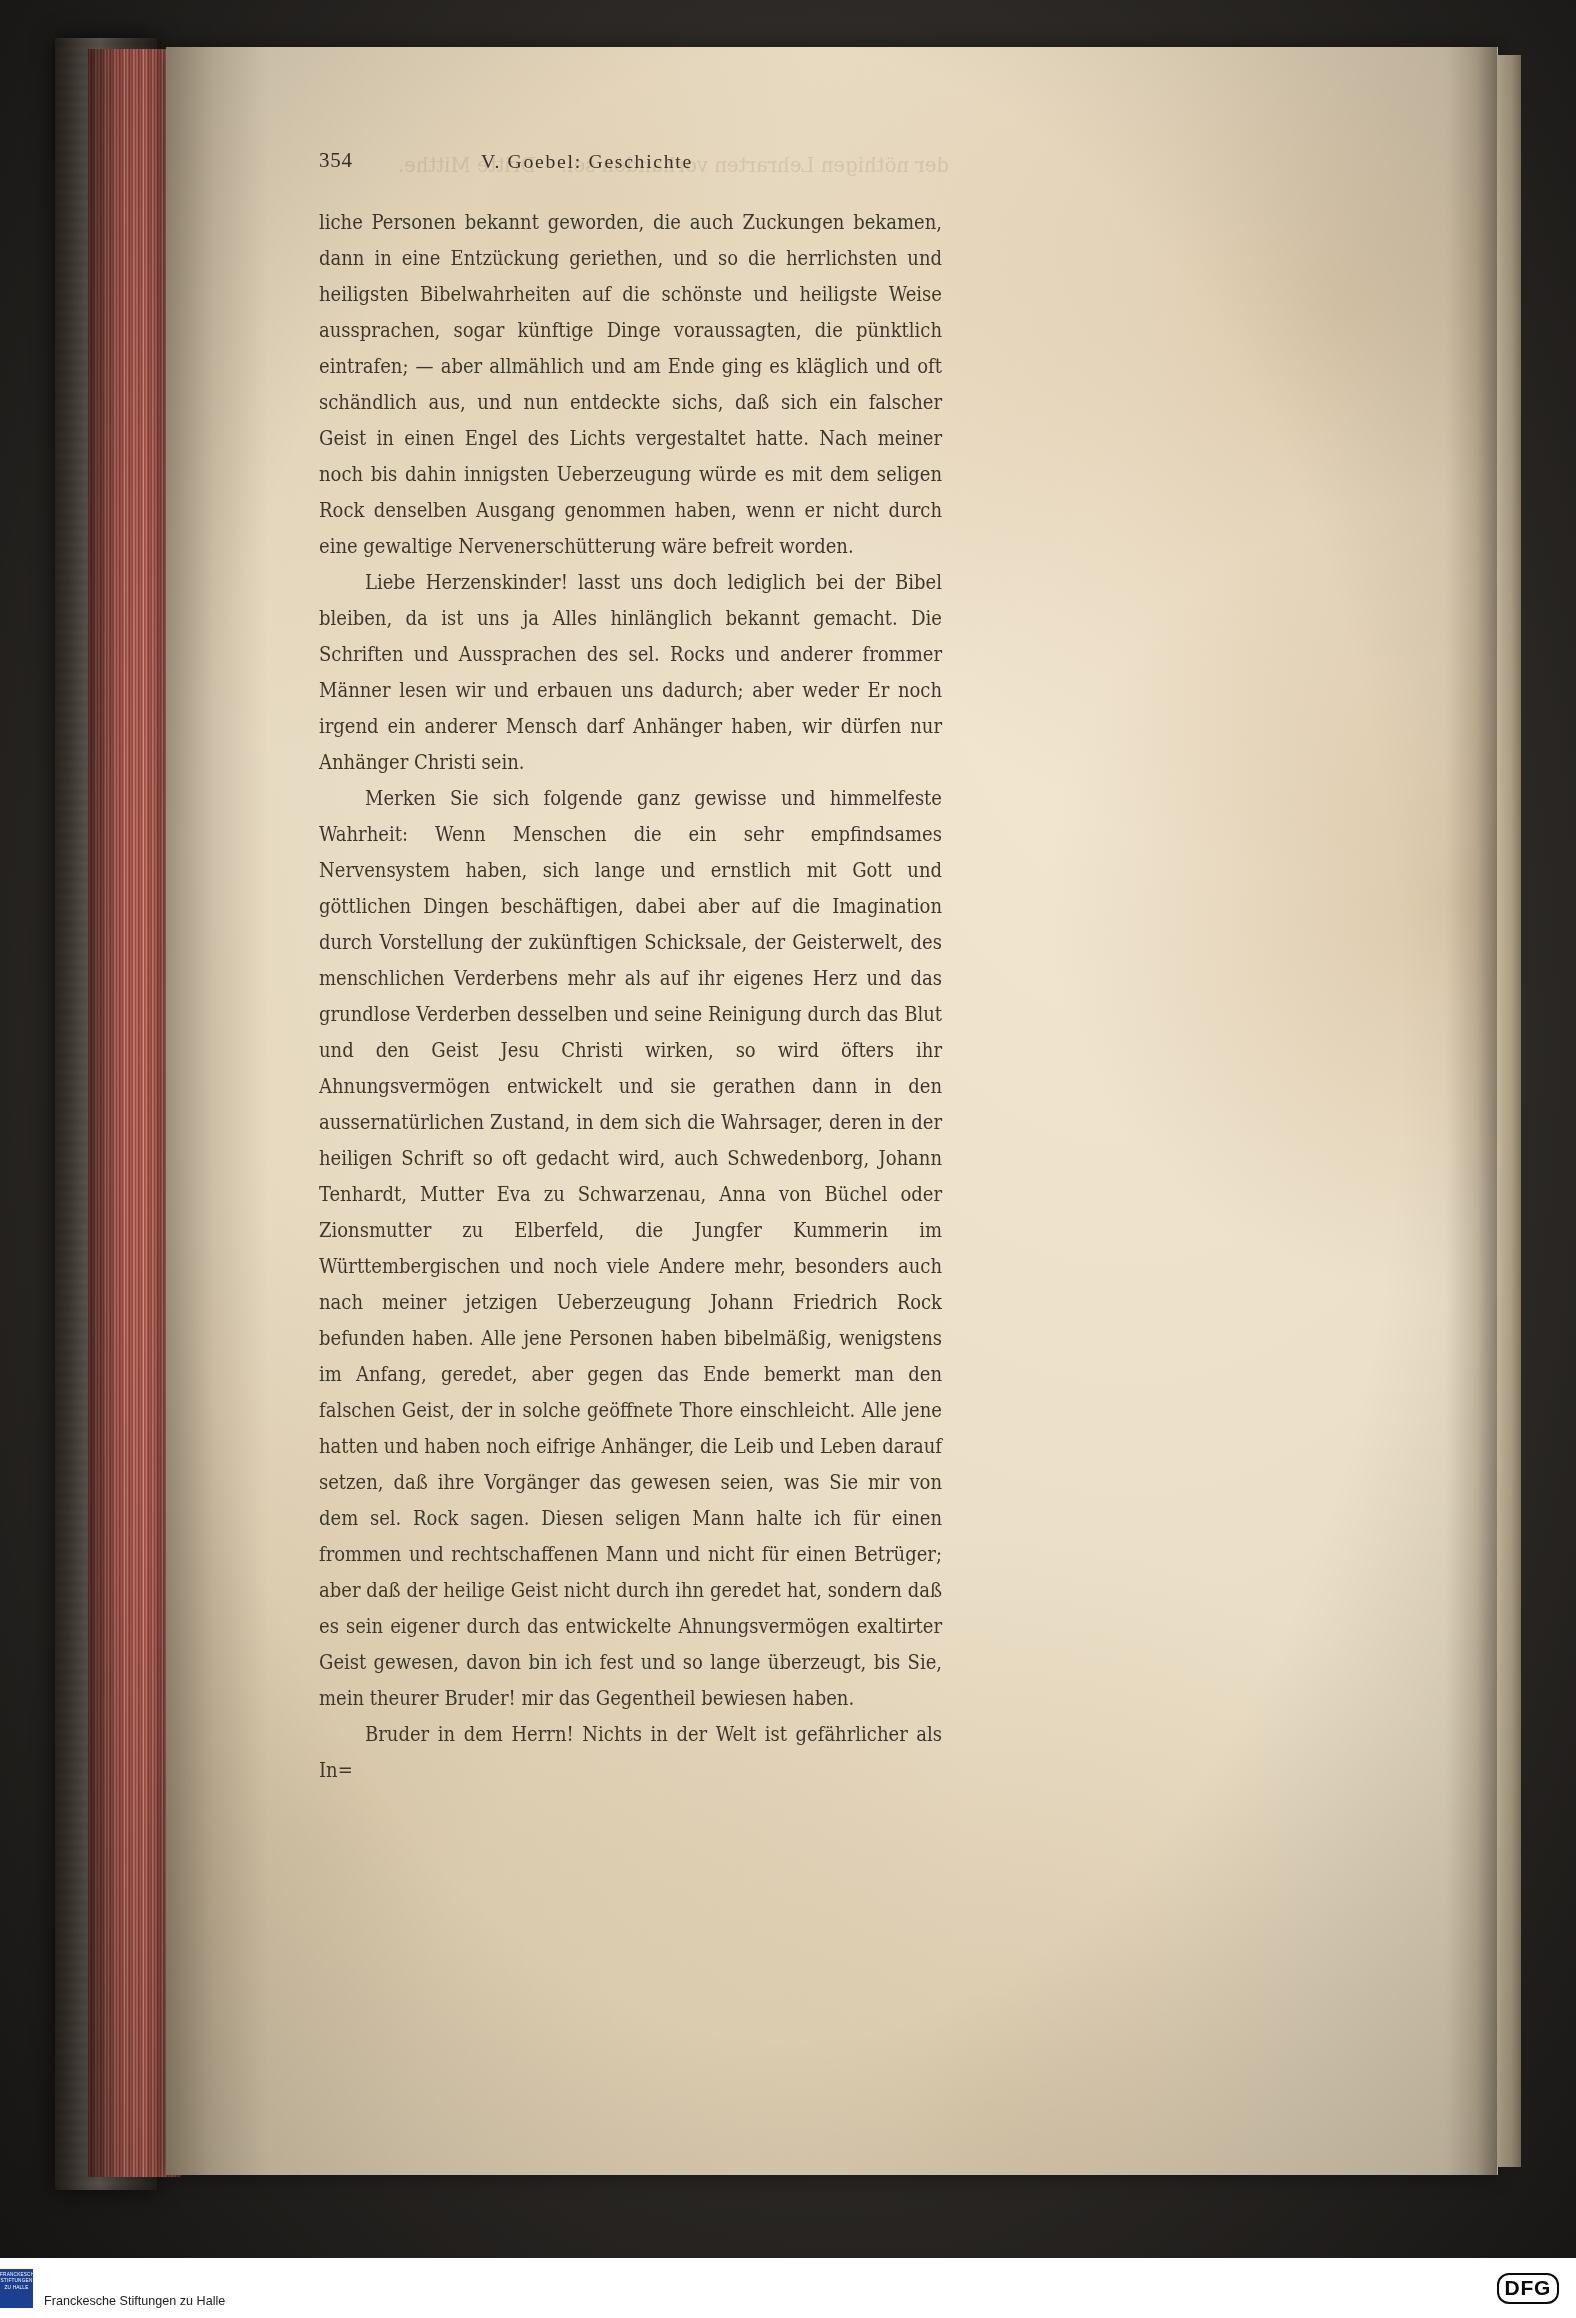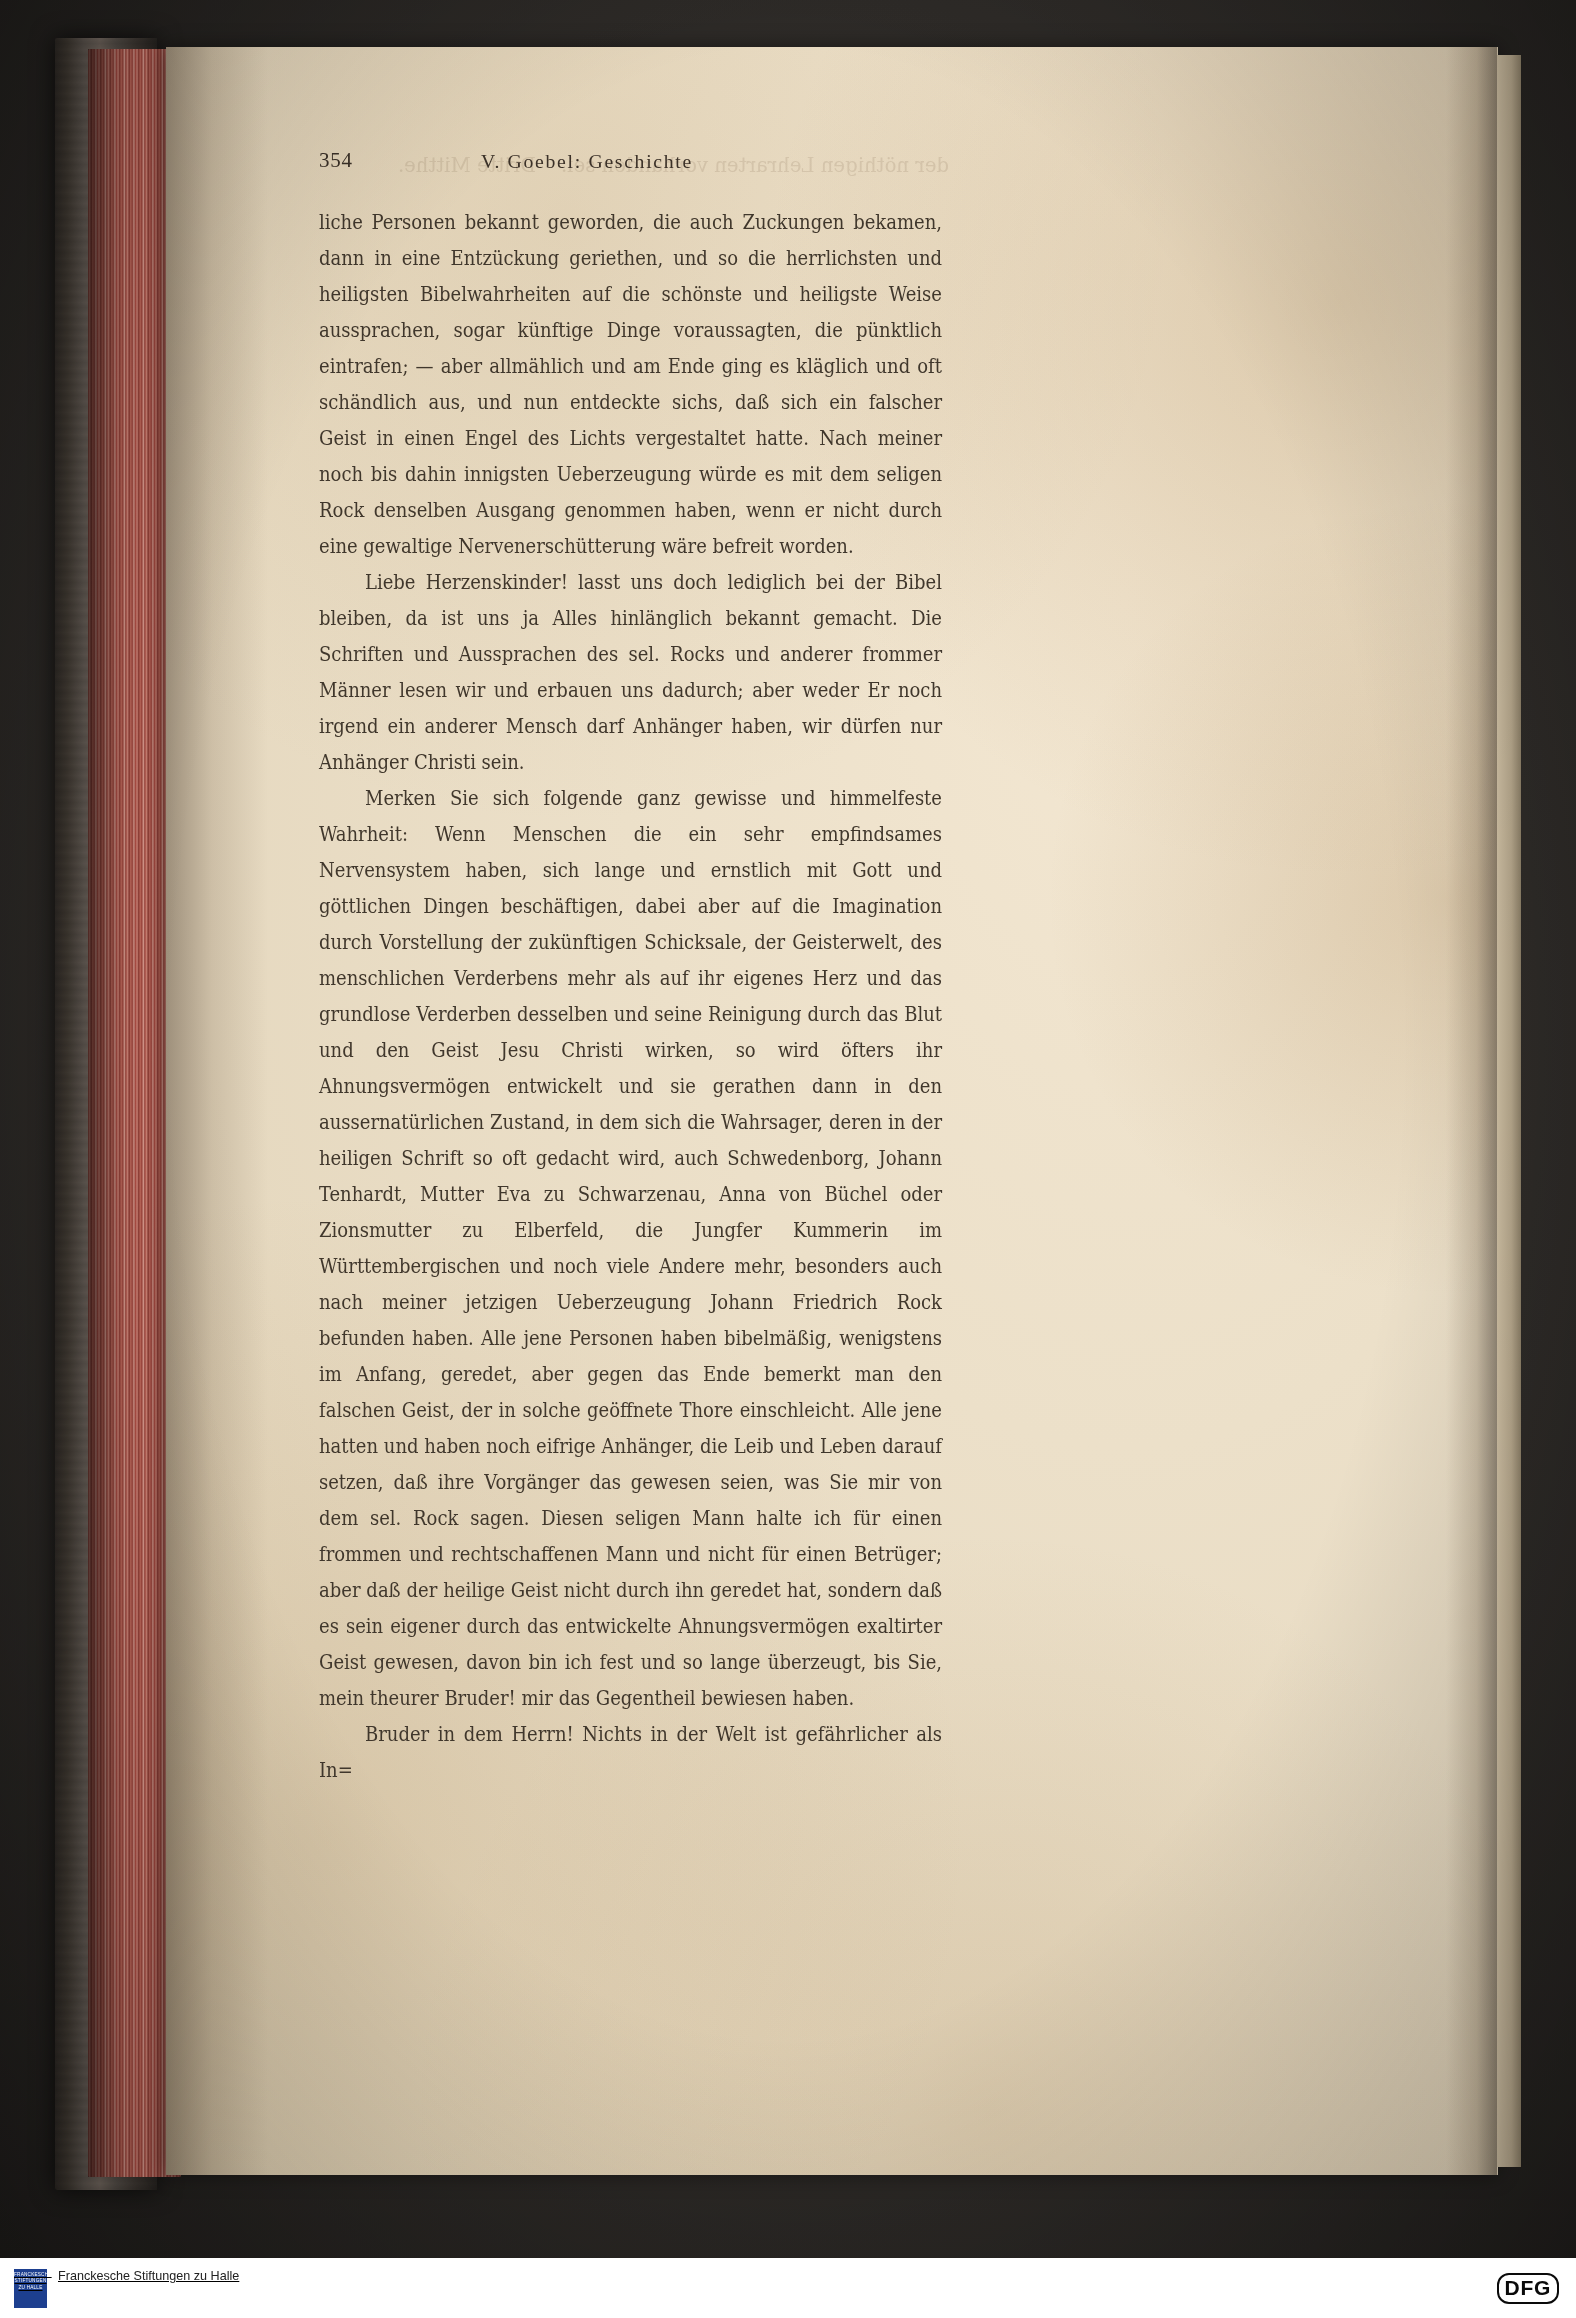--- a/index.html
+++ b/index.html
@@ -192,23 +192,22 @@
   .bottombar {
     position: absolute;
     left: 0; bottom: 0;
     width: 1576px; height: 61px;
     background: #ffffff;
     display: flex;
     align-items: center;
   }
   .logo-left {
     display: flex;
-    align-items: flex-start;
-    margin-left: 14px;
-    text-decoration: underline;
+    align-items: flex-end;
+    margin-left: 0;
   }
   .logo-mark {
     width: 33px; height: 39px;
     background: #1d3f8f;
     color: #ffffff;
     font-family: "Liberation Sans", sans-serif;
     font-size: 4.7px;
     line-height: 6.3px;
     text-align: center;
     padding-top: 3.2px;

